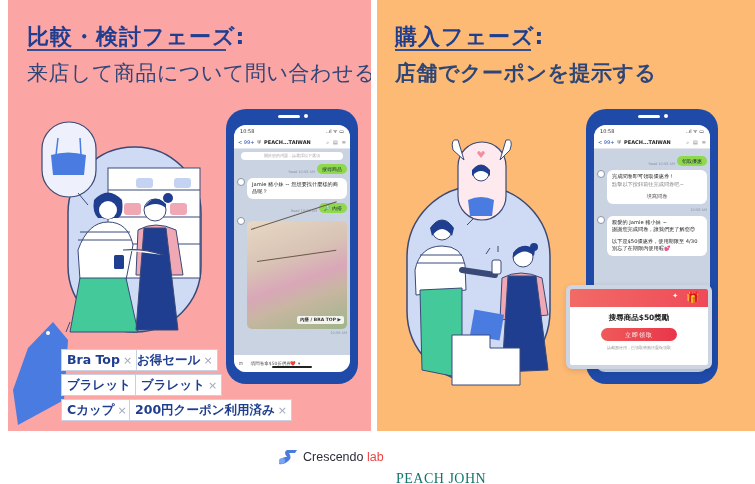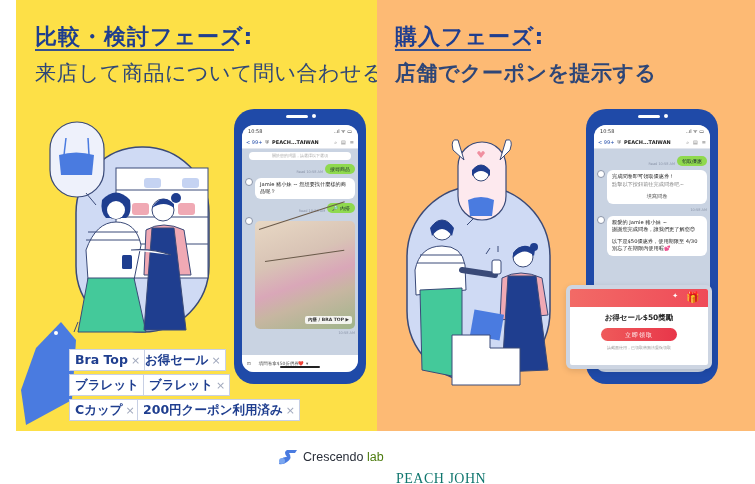--- a/index.html
+++ b/index.html
@@ -1,20 +1,20 @@
 <!DOCTYPE html>
 <html><head>
 <meta charset="utf-8">
 <style>
   * { box-sizing: border-box; margin: 0; padding: 0; }
   html, body { width: 755px; height: 484px; overflow: hidden; background: #ffffff; }
   body { font-family: "DejaVu Sans", "Liberation Sans", sans-serif; position: relative; }
 
   .panel { position: absolute; top: 0; height: 431px; overflow: hidden; }
-  .panel-left { left: 16px; width: 363px; background: #fde047; }
+  .panel-left { left: 8px; width: 363px; background: #fca5a5; }
   .panel-right { left: 377px; width: 386px; background: #fdba74; }
 
   .phase-title { position: absolute; font-weight: bold; font-size: 22px; color: #1f3e8f; letter-spacing: 1px; white-space: nowrap; }
   .phase-title-underline { position: absolute; height: 1.5px; background: #36508f; }
   .phase-sub { position: absolute; font-size: 21px; color: #2e4677; white-space: nowrap; letter-spacing: 0.5px; }
 
   
   .phone { position: absolute; background: #1f4aa8; border-radius: 20px; }
   .phone-screen { position: absolute; left: 8px; top: 16px; right: 8px; bottom: 12px; background: #c9d3e2; border-radius: 12px; overflow: hidden; }
   .phone-notch { position: absolute; top: 6px; left: 50%; width: 22px; height: 2.5px; margin-left: -14px; background: #ffffff; border-radius: 2px; }
@@ -46,21 +46,21 @@
   .coupon { position: absolute; left: 566px; top: 285px; width: 146px; height: 84px; background: #ffffff; border-radius: 6px; box-shadow: 0 2px 6px rgba(0,0,0,0.12); overflow: hidden; border: 4px solid #cdd5e2; }
   .coupon-top { height: 18px; background: linear-gradient(90deg, #f26a66, #ef4a58); position: relative; }
   .coupon-title { text-align: center; font-weight: bold; font-size: 7.5px; color: #222; margin-top: 6px; }
   .coupon-btn { margin: 5px auto 0; width: 76px; height: 13px; border-radius: 7px; background: linear-gradient(90deg, #ef5a5a, #e8364a); color: #fff; font-size: 6px; text-align: center; line-height: 13px; letter-spacing: 1px; }
   .coupon-note { text-align: center; font-size: 4px; color: #999; margin-top: 4px; }
 
   
   .footer { position: absolute; top: 431px; left: 0; width: 755px; height: 53px; background: #ffffff; }
   .logo-crescendo { position: absolute; left: 277px; top: 448px; display: flex; align-items: center; gap: 4px; }
   .logo-crescendo .wordmark { font-size: 12.5px; color: #2a2f3a; font-family: "Liberation Sans", sans-serif; }
-  .logo-crescendo .wordmark .lab { color: #4d7c0f; }
+  .logo-crescendo .wordmark .lab { color: #ef4444; }
   .logo-peach { position: absolute; left: 396px; top: 471px; font-family: "Liberation Serif", serif; font-size: 14px; color: #0f766e; letter-spacing: 0.5px; }
 </style>
 </head>
 <body>
 
 <div class="panel panel-left">
   <div class="phase-title" style="left:19px; top:22px;">比較・検討フェーズ:</div>
   <div class="phase-title-underline" style="left:19px; top:49px; width:199px;"></div>
   <div class="phase-sub" style="left:19px; top:59px;">来店して商品について問い合わせる</div>
 
@@ -250,21 +250,21 @@
       <div class="home-ind"></div>
     </div>
   </div>
 </div>
 
 <div class="coupon">
   <div class="coupon-top">
     <span style="position:absolute; right:30px; top:3px; color:#fff; font-size:7px;">✦</span>
     <span style="position:absolute; right:8px; top:2px; color:#fff; font-size:11px;">🎁</span>
   </div>
-  <div class="coupon-title">お得セール$50獎勵</div>
+  <div class="coupon-title">搜尋商品$50獎勵</div>
   <div class="coupon-btn">立即領取</div>
   <div class="coupon-note">請截圖使用，已領取將無法重複領取</div>
 </div>
 
 <div class="footer"></div>
 <div class="logo-crescendo">
   <svg width="22" height="18" viewBox="0 0 22 18">
     <path d="M2 16 Q4 8 10 9 Q6 4 10 2 L20 2 L18 5 L12 5 Q16 10 10 14 Q6 17 2 16 Z" fill="#4a7be0"></path>
     <circle cx="5" cy="13" r="3" fill="#7aa6f0"></circle>
   </svg>

